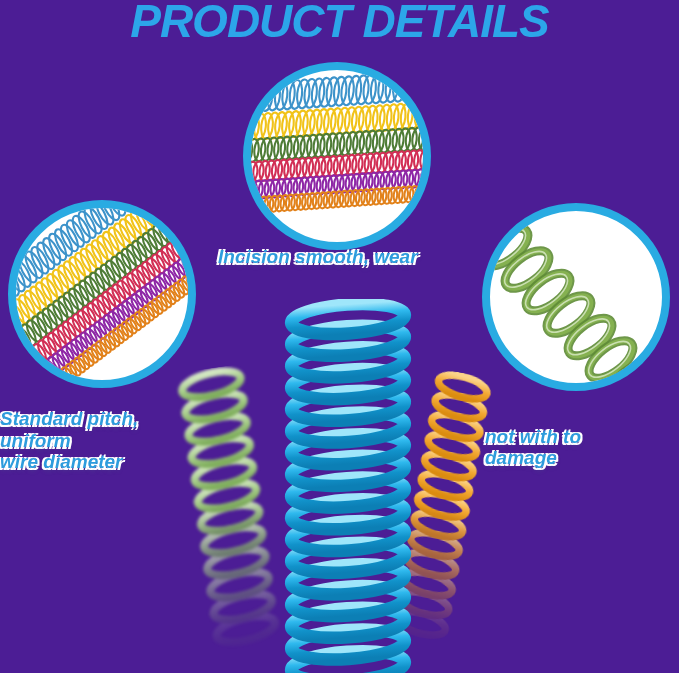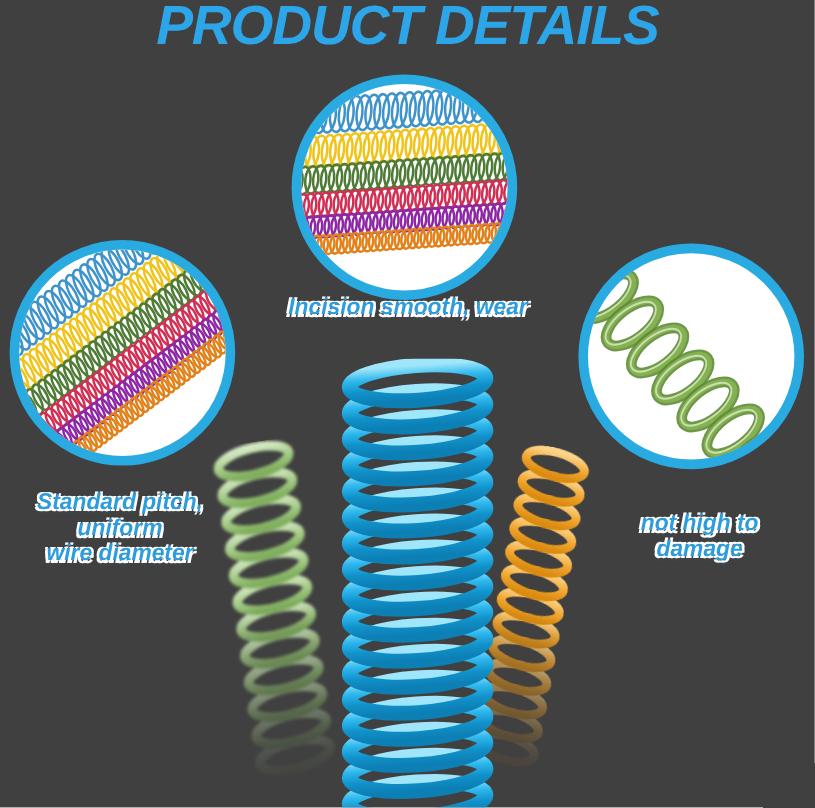--- a/index.html
+++ b/index.html
@@ -1,36 +1,36 @@
 <!DOCTYPE html>
 <html style="--accent: #2CA6E9; --caption: #2D9CDD; --ring: #29ABE2;"><head>
 <meta charset="utf-8">
 <style>
   *{margin:0;padding:0;box-sizing:border-box}
   html,body{background:#ffffff}
   body{font-family:"Liberation Sans", sans-serif;}
-  .stage{position:relative;width:679px;height:673px;background:#404040;overflow:hidden}
+  .stage{position:relative;width:679px;height:673px;background:#4c1d95;overflow:hidden}
 
   .title{
     position:absolute;top:-6px;left:0;width:100%;text-align:center;
     font-weight:bold;font-style:italic;font-size:46px;letter-spacing:-1px;
     color:var(--accent,#2CA6E9);white-space:nowrap;
   }
 
   .circle{
     position:absolute;width:188px;height:188px;border-radius:50%;
     border:8px solid var(--ring,#29ABE2);background:#fff;overflow:hidden;
   }
   .circle svg{position:absolute;left:0;top:0;width:172px;height:172px}
   .circle-top{left:243px;top:62px}
   .circle-left{left:8px;top:200px}
   .circle-right{left:482px;top:203px}
 
   .caption{
-    position:absolute;text-align:center;font-weight:bold;font-style:italic;
+    position:absolute;font-weight:bold;font-style:italic;
     font-size:19px;line-height:21.5px;color:var(--caption,#2D9CDD);
     text-shadow:-2px -1px 0 #fff,2px -1px 0 #fff,-2px 2px 0 #fff,2px 2px 0 #fff,0 3px 4px rgba(70,100,130,.35);
   }
   .cap-top{left:218px;top:246px;width:244px}
   .cap-left{left:0px;top:408px;width:200px}
   .cap-right{left:485px;top:404px;width:196px}
 
   .spring{position:absolute}
   #spring-blue{left:280px;top:299px}
   #spring-green{
@@ -550,21 +550,21 @@
   <div class="caption cap-top">
     <span>Incision smooth, wear</span><br>
   </div>
   <div class="caption cap-left">
     <span>Standard pitch,</span><br>
     <span>uniform</span><br>
     <span>wire diameter</span>
   </div>
   <div class="caption cap-right">
     <br>
-    <span>not high to</span><br>
+    <span>not with to</span><br>
     <span>damage</span>
   </div>
 
   <svg id="spring-green" class="spring" width="84" height="300" viewBox="0 0 84 300">
       <defs>
         <linearGradient id="spring-green-g" x1="0" y1="0" x2="0" y2="1">
           <stop offset="0.000" stop-color="#D3E7C2"></stop>
           <stop offset="0.500" stop-color="#A8CE8B"></stop>
           <stop offset="1.000" stop-color="#7FAE5C"></stop>
         </linearGradient>

